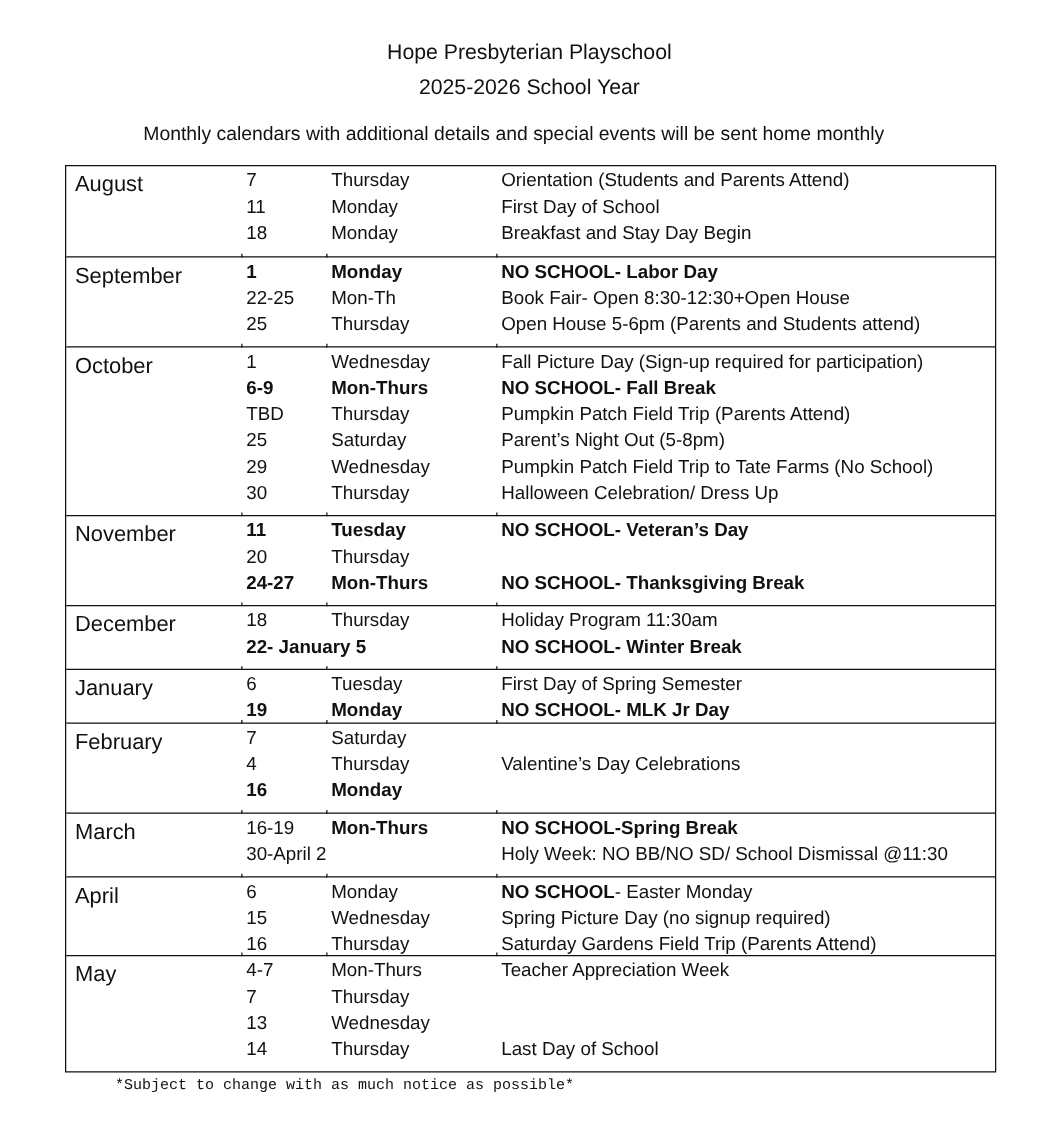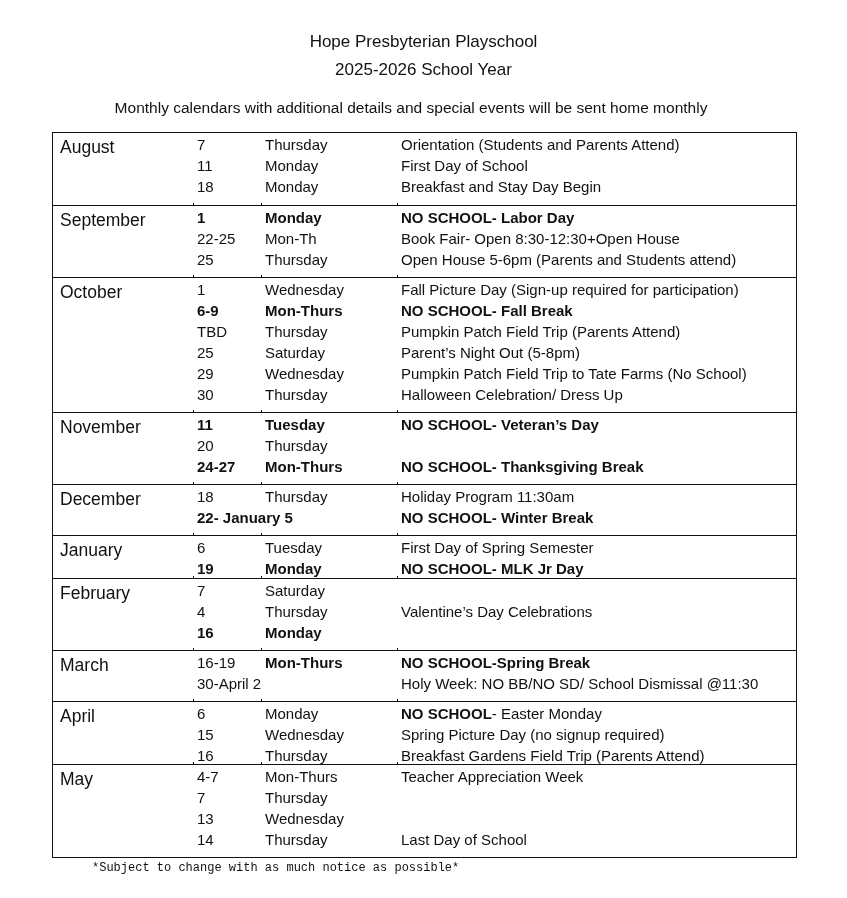--- a/index.html
+++ b/index.html
@@ -226,21 +226,21 @@
         <span class="c-desc"><b>NO SCHOOL</b><span style="position: static;">- Easter Monday</span></span>
       </div>
       <div class="ev" style="top: 22px;">
         <span class="c-date">15</span>
         <span class="c-day">Wednesday</span>
         <span class="c-desc">Spring Picture Day (no signup required)</span>
       </div>
       <div class="ev" style="top: 43px;">
         <span class="c-date">16</span>
         <span class="c-day">Thursday</span>
-        <span class="c-desc">Breakfast Gardens Field Trip (Parents Attend)</span>
+        <span class="c-desc">Saturday Gardens Field Trip (Parents Attend)</span>
       </div>
     </div>
     <div class="month-block" style="height: 93px;">
       <div class="month-name">May</div>
       <div class="tick" style="left: 140px;"></div>
       <div class="tick" style="left: 208px;"></div>
       <div class="tick" style="left: 344px;"></div>
       <div class="ev" style="top: 1px;">
         <span class="c-date">4-7</span>
         <span class="c-day">Mon-Thurs</span>

